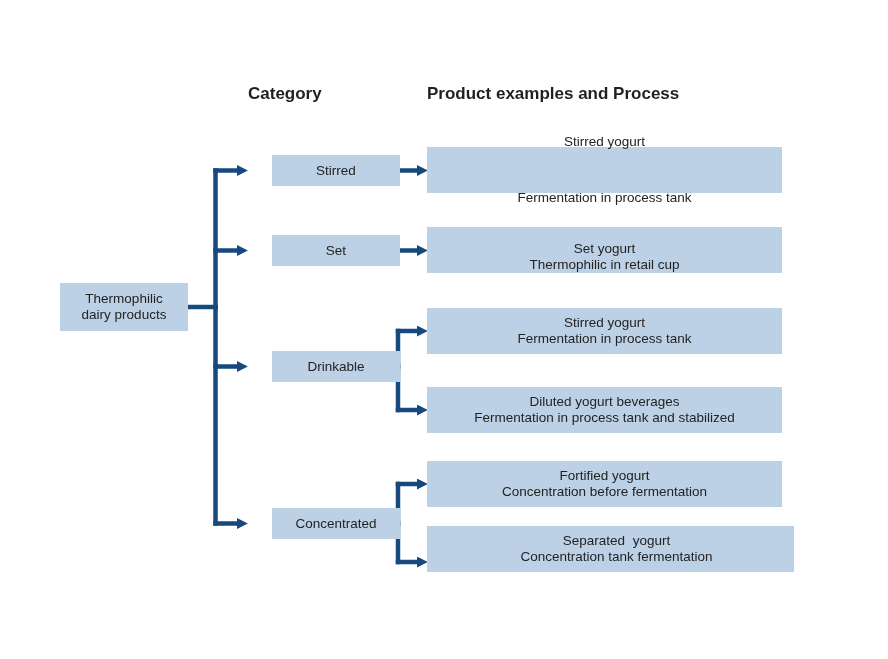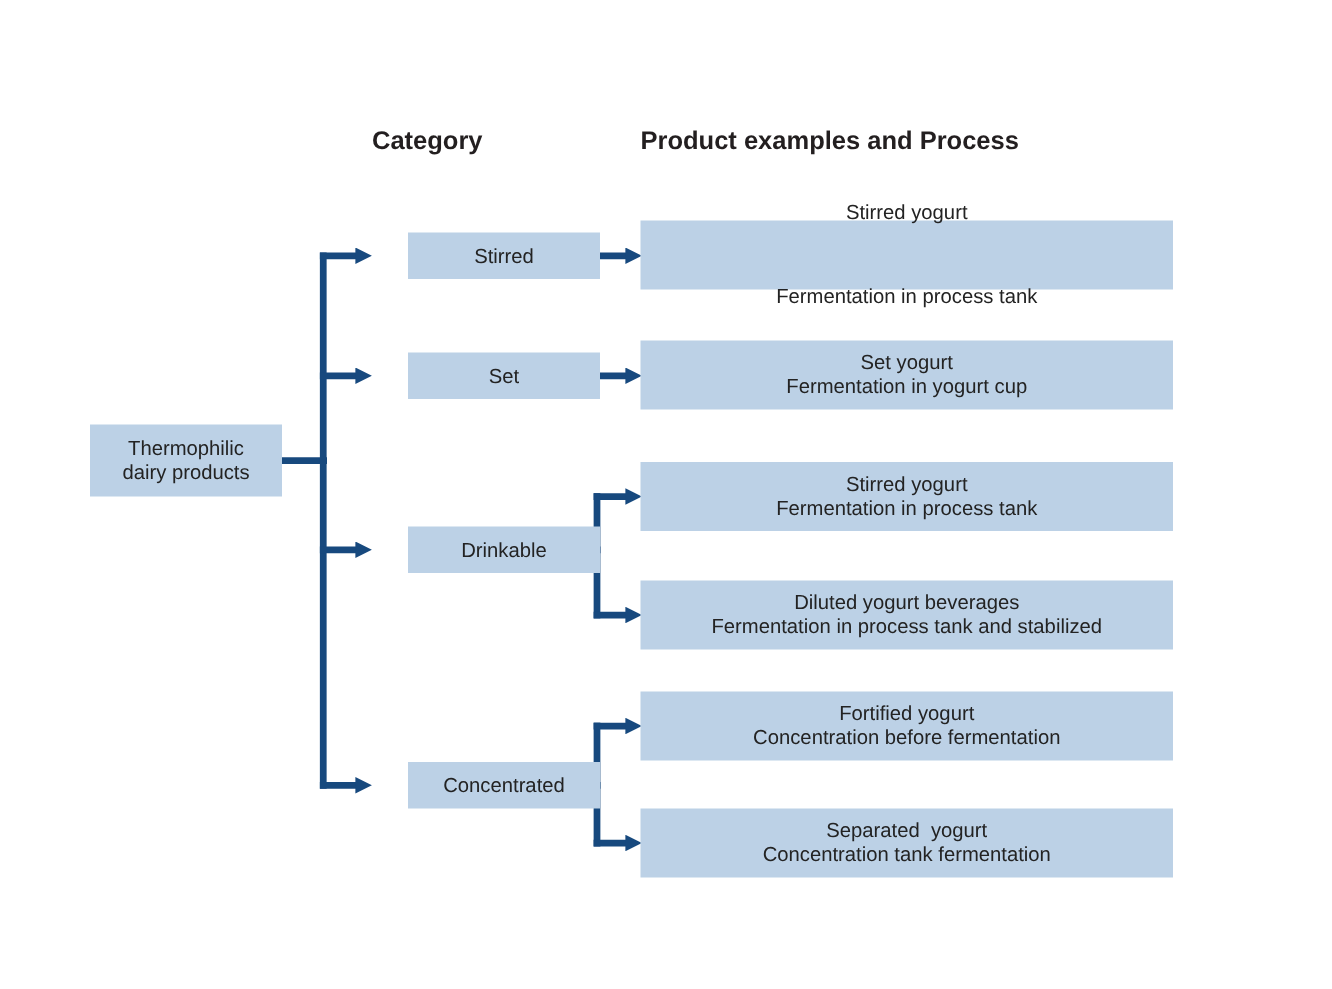--- a/index.html
+++ b/index.html
@@ -86,34 +86,34 @@
     <span class="line">Drinkable</span>
   </div>
   <div class="box cat" style="top:508px;">
     <span class="line">Concentrated</span>
   </div>
 
   <div class="box prod" style="top:147px;gap:40px;">
     <span class="line">Stirred yogurt</span>
     <span class="line">Fermentation in process tank</span>
   </div>
-  <div class="box prod" style="top:227px;">
+  <div class="box prod" style="top:227px;justify-content:flex-end;">
     <span class="line">Set yogurt</span>
-    <span class="line">Fermentation in yogurt cup</span>
+    <span class="line">Thermophilic in retail cup</span>
   </div>
   <div class="box prod" style="top:308px;">
     <span class="line">Stirred yogurt</span>
     <span class="line">Fermentation in process tank</span>
   </div>
   <div class="box prod" style="top:387px;">
     <span class="line">Diluted yogurt beverages</span>
     <span class="line">Fermentation in process tank and stabilized</span>
   </div>
   <div class="box prod" style="top:461px;">
     <span class="line">Fortified yogurt</span>
     <span class="line">Concentration before fermentation</span>
   </div>
-  <div class="box prod" style="top:539px;">
+  <div class="box prod" style="top:526px;padding-left:12px;">
     <span class="line">Separated  yogurt</span>
     <span class="line">Concentration tank fermentation</span>
   </div>
 
 </div>
 
 </body></html>

